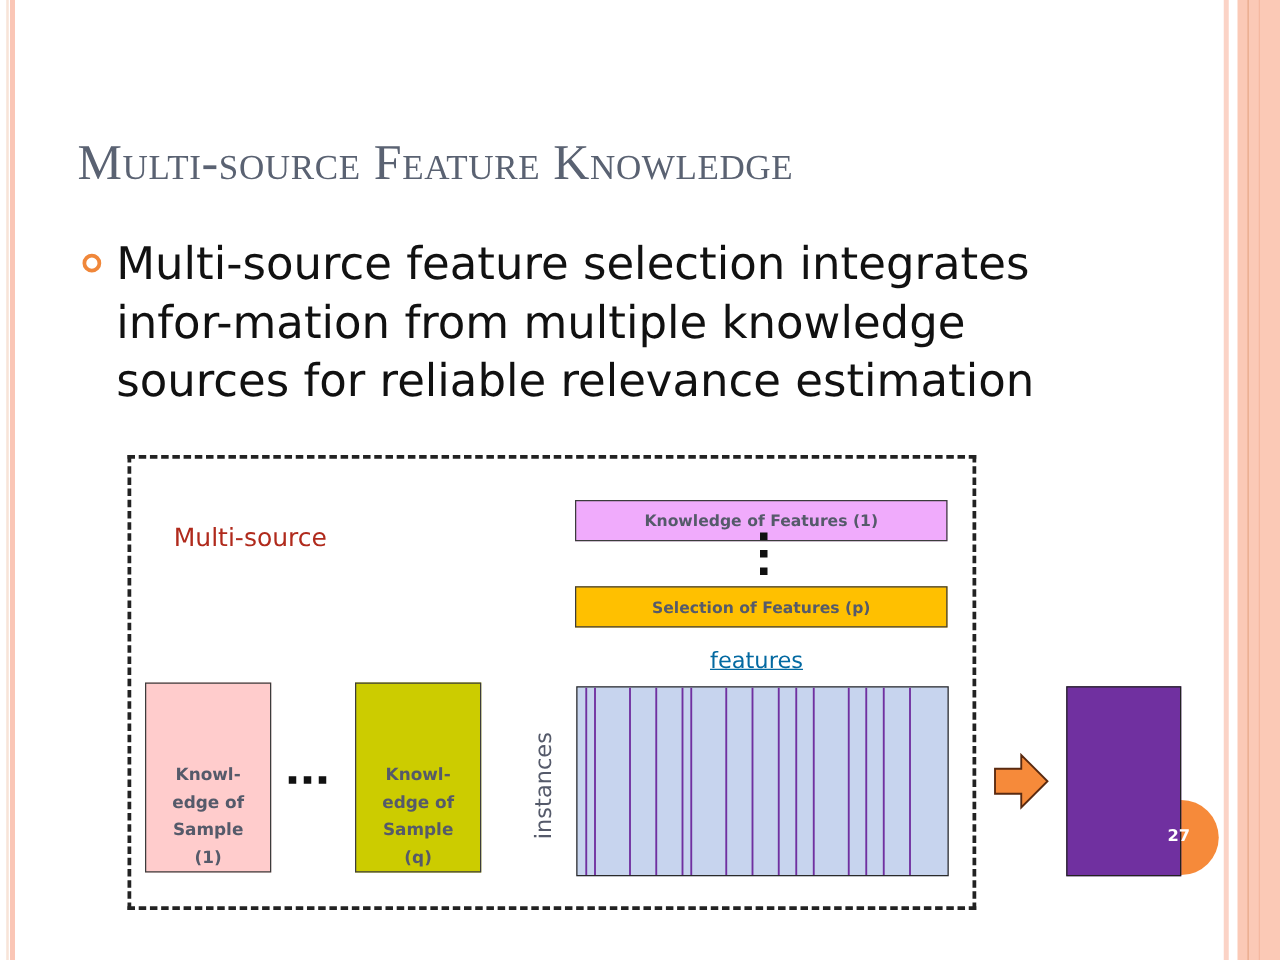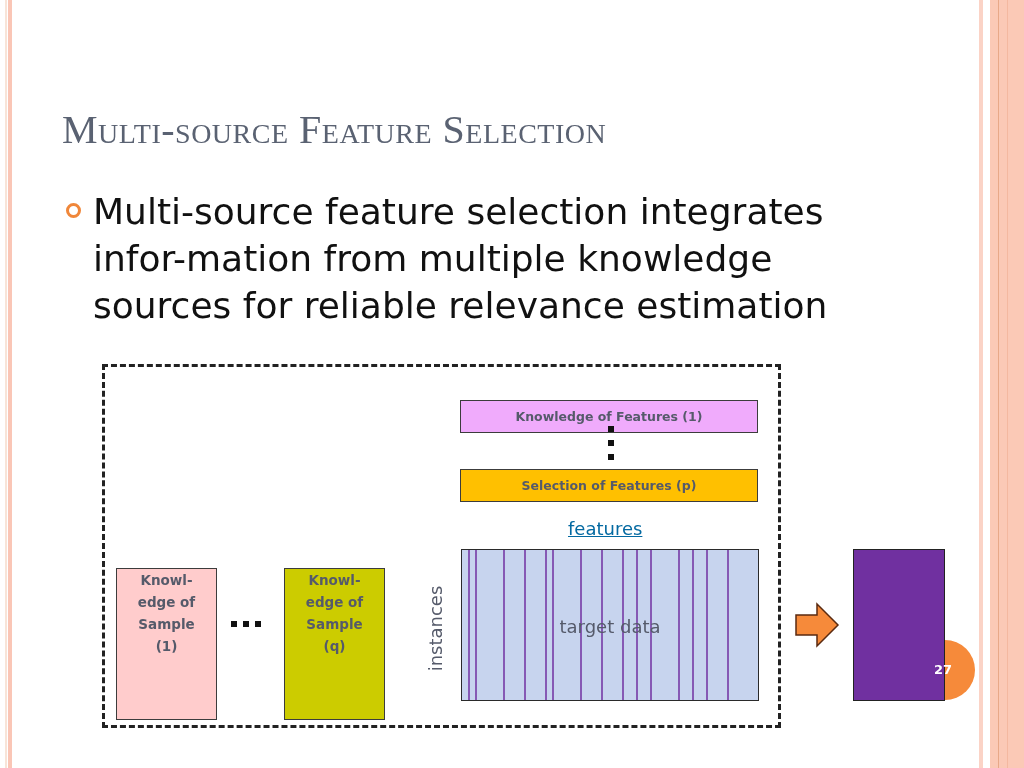--- a/index.html
+++ b/index.html
@@ -51,23 +51,23 @@
   }
   .feat-1 { top: 400px; background: #f0abfc; }
   .feat-p { top: 469px; background: #ffc000; }
   .vdots { position: absolute; left: 608px; top: 426px; width: 6px; }
   .vdots span { display: block; width: 6px; height: 6px; background: #111; margin-bottom: 8px; }
   .features-label {
     position: absolute; left: 568px; top: 518px;
     font-family: "DejaVu Sans", sans-serif; font-size: 18px; color: #0369a1; text-decoration: underline;
   }
   .sample-box {
-    position: absolute; top: 568px; width: 101px; height: 152px;
+    position: absolute; top: 546px; width: 101px; height: 152px;
     border: 1px solid #3c3c3c; box-sizing: border-box;
-    display: flex; align-items: flex-start; justify-content: center; text-align: center;
+    display: flex; align-items: flex-end; justify-content: center; text-align: center;
     font-family: "DejaVu Sans", sans-serif; font-weight: bold;
     font-size: 13.5px; line-height: 22px; color: #555a6a;
   }
   .sample-1 { left: 116px; background: #ffcccc; }
   .sample-q { left: 284px; background: #cccc00; }
   .hdots { position: absolute; left: 231px; top: 621px; display: flex; }
   .hdots span { width: 6px; height: 6px; background: #111; margin-right: 6px; }
   .instances-label {
     position: absolute; left: 385px; top: 618px; width: 100px; text-align: center;
     transform: rotate(-90deg);
@@ -98,29 +98,30 @@
 </head>
 <body>
 
 <div class="left-stripe-a"></div>
 <div class="left-stripe-b"></div>
 <div class="right-stripe-a"></div>
 <div class="right-stripe-b"></div>
 <div class="right-stripe-c"></div>
 <div class="right-stripe-d"></div>
 
-<div class="title">Multi-source Feature Selection</div>
+<div class="title">Multi-source Feature Knowledge</div>
 
 <div class="bullet-icon"></div>
 <div class="bullet-text">Multi-source feature selection integrates infor-mation from multiple knowledge sources for reliable relevance estimation</div>
 
 <div>
   <div class="dash-box"></div>
 
   <div class="diagram-title">
+    <div>Multi-source</div>
   </div>
 
   <div class="feat-bar feat-1">Knowledge of Features  (1)</div>
   <div class="vdots">
       <span></span>
       <span></span>
       <span></span>
     </div>
   <div class="feat-bar feat-p">Selection of Features (p)</div>
 
@@ -163,21 +164,20 @@
         <line x1="140" y1="0" x2="140" y2="150"></line>
         <line x1="161" y1="0" x2="161" y2="150"></line>
         <line x1="175" y1="0" x2="175" y2="150"></line>
         <line x1="189" y1="0" x2="189" y2="150"></line>
         <line x1="217" y1="0" x2="217" y2="150"></line>
         <line x1="231" y1="0" x2="231" y2="150"></line>
         <line x1="245" y1="0" x2="245" y2="150"></line>
         <line x1="266" y1="0" x2="266" y2="150"></line>
       </g>
     </svg>
-    <div class="target-label">target data</div>
   </div>
 
   <svg class="arrow" width="46" height="46">
     <polygon points="1,13 22,13 22,2 43,23 22,44 22,33 1,33" fill="#f68a3a" stroke="#5a2a10" stroke-width="1.5"></polygon>
   </svg>
 
   <div class="page-circle"></div>
   <div class="result-box"></div>
 </div>
 

